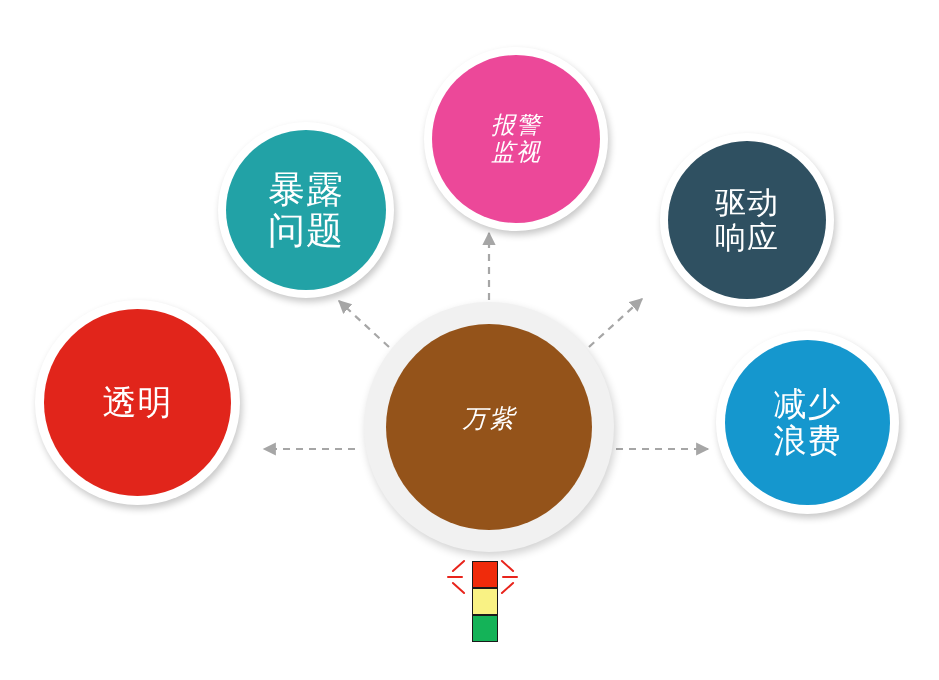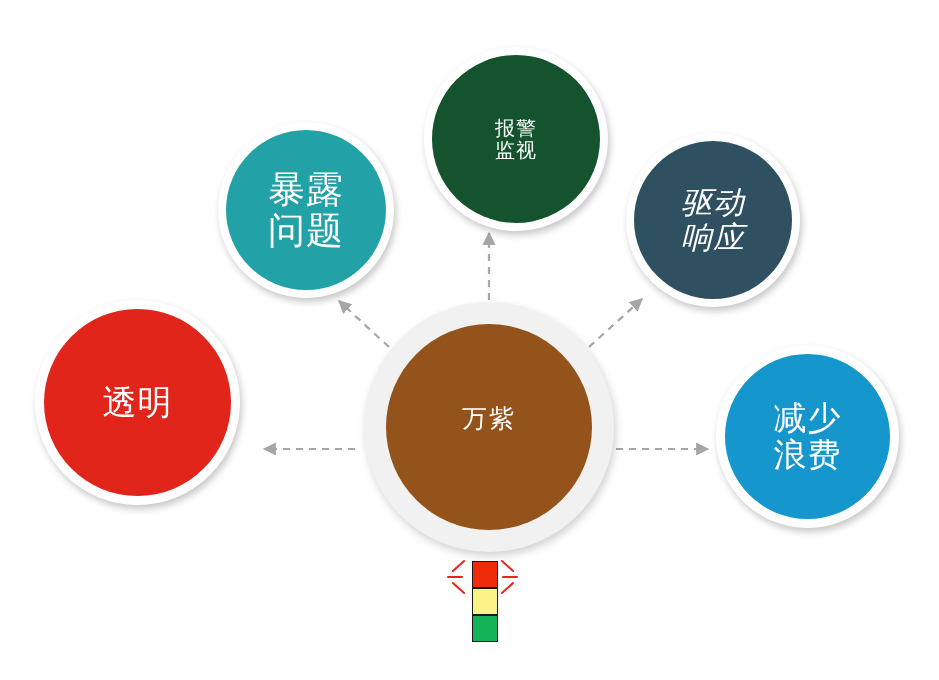--- a/index.html
+++ b/index.html
@@ -61,20 +61,21 @@
     height: 250px;
     border-radius: 50%;
     background: #f1f1f1;
     box-shadow: 2px 4px 8px rgba(0,0,0,0.18);
     box-sizing: border-box;
     padding: 22px;
     display: flex;
     align-items: center;
     justify-content: center;
     z-index: 6;
+    font-style: italic;
   }
   #hub .disc {
     width: 100%;
     height: 100%;
     border-radius: 50%;
     background: #94531a;
     color: #ffffff;
     display: flex;
     flex-direction: column;
     align-items: center;
@@ -138,47 +139,47 @@
     <line x1="389" y1="347" x2="339" y2="301" stroke="#a6a6a6" stroke-width="2.2" stroke-dasharray="7 6" marker-end="url(#arrowhead)"></line>
 
     <line x1="589" y1="347" x2="642" y2="299" stroke="#a6a6a6" stroke-width="2.2" stroke-dasharray="7 6" marker-end="url(#arrowhead)"></line>
 
     <line x1="355" y1="449" x2="264" y2="449" stroke="#a6a6a6" stroke-width="2.2" stroke-dasharray="7 6" marker-end="url(#arrowhead)"></line>
 
     <line x1="616" y1="449" x2="708" y2="449" stroke="#a6a6a6" stroke-width="2.2" stroke-dasharray="7 6" marker-end="url(#arrowhead)"></line>
   </svg>
 
   <div class="node ring-mid" style="left:424px; top:47px; width:184px; height:184px;">
-    <div class="disc" style="background:#14532d; font-size:20px;">
+    <div class="disc" style="background:#ec4899; font-size:24px;font-style:italic;">
       <span class="line">报警</span>
       <span class="line">监视</span>
     </div>
   </div>
 
   <div class="node ring-mid" style="left:218px; top:122px; width:176px; height:176px;">
     <div class="disc" style="background:#22a2a6; font-size:37px;">
       <span class="line">暴露</span>
       <span class="line">问题</span>
     </div>
   </div>
 
-  <div class="node ring-mid" style="left:626px; top:133px; width:174px; height:174px;font-style:italic;">
+  <div class="node ring-mid" style="left:660px; top:133px; width:174px; height:174px;">
     <div class="disc" style="background:#2f5061; font-size:31px;">
       <span class="line">驱动</span>
       <span class="line">响应</span>
     </div>
   </div>
 
   <div class="node ring-thick" style="left:35px; top:300px; width:205px; height:205px;">
     <div class="disc" style="background:#e1251b; font-size:34px;">
       <span class="line">透明</span>
     </div>
   </div>
 
-  <div class="node ring-thick" style="left:716px; top:345px; width:183px; height:183px;">
+  <div class="node ring-thick" style="left:716px; top:331px; width:183px; height:183px;">
     <div class="disc" style="background:#1597ce; font-size:33px;">
       <span class="line">减少</span>
       <span class="line">浪费</span>
     </div>
   </div>
 
   <div id="hub">
     <div class="disc">
       <span class="line l1">万紫</span>
     </div>

